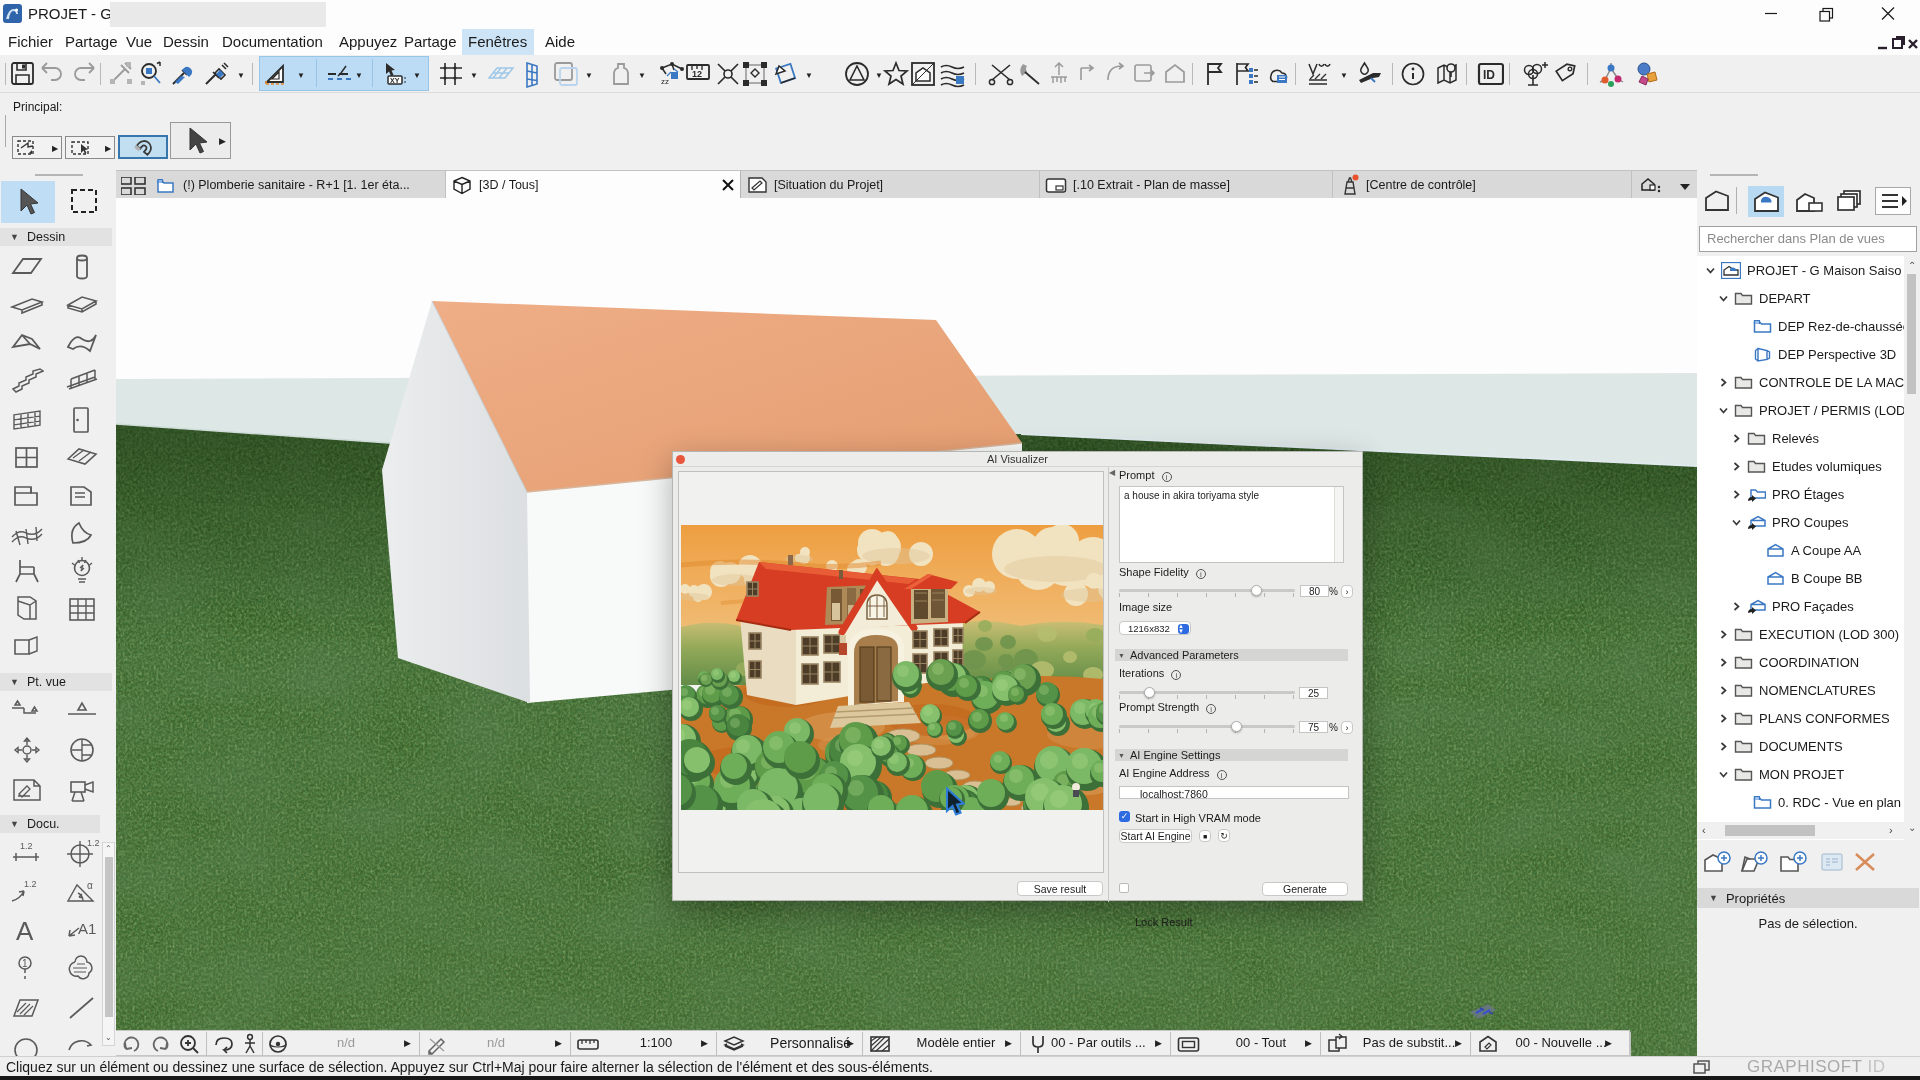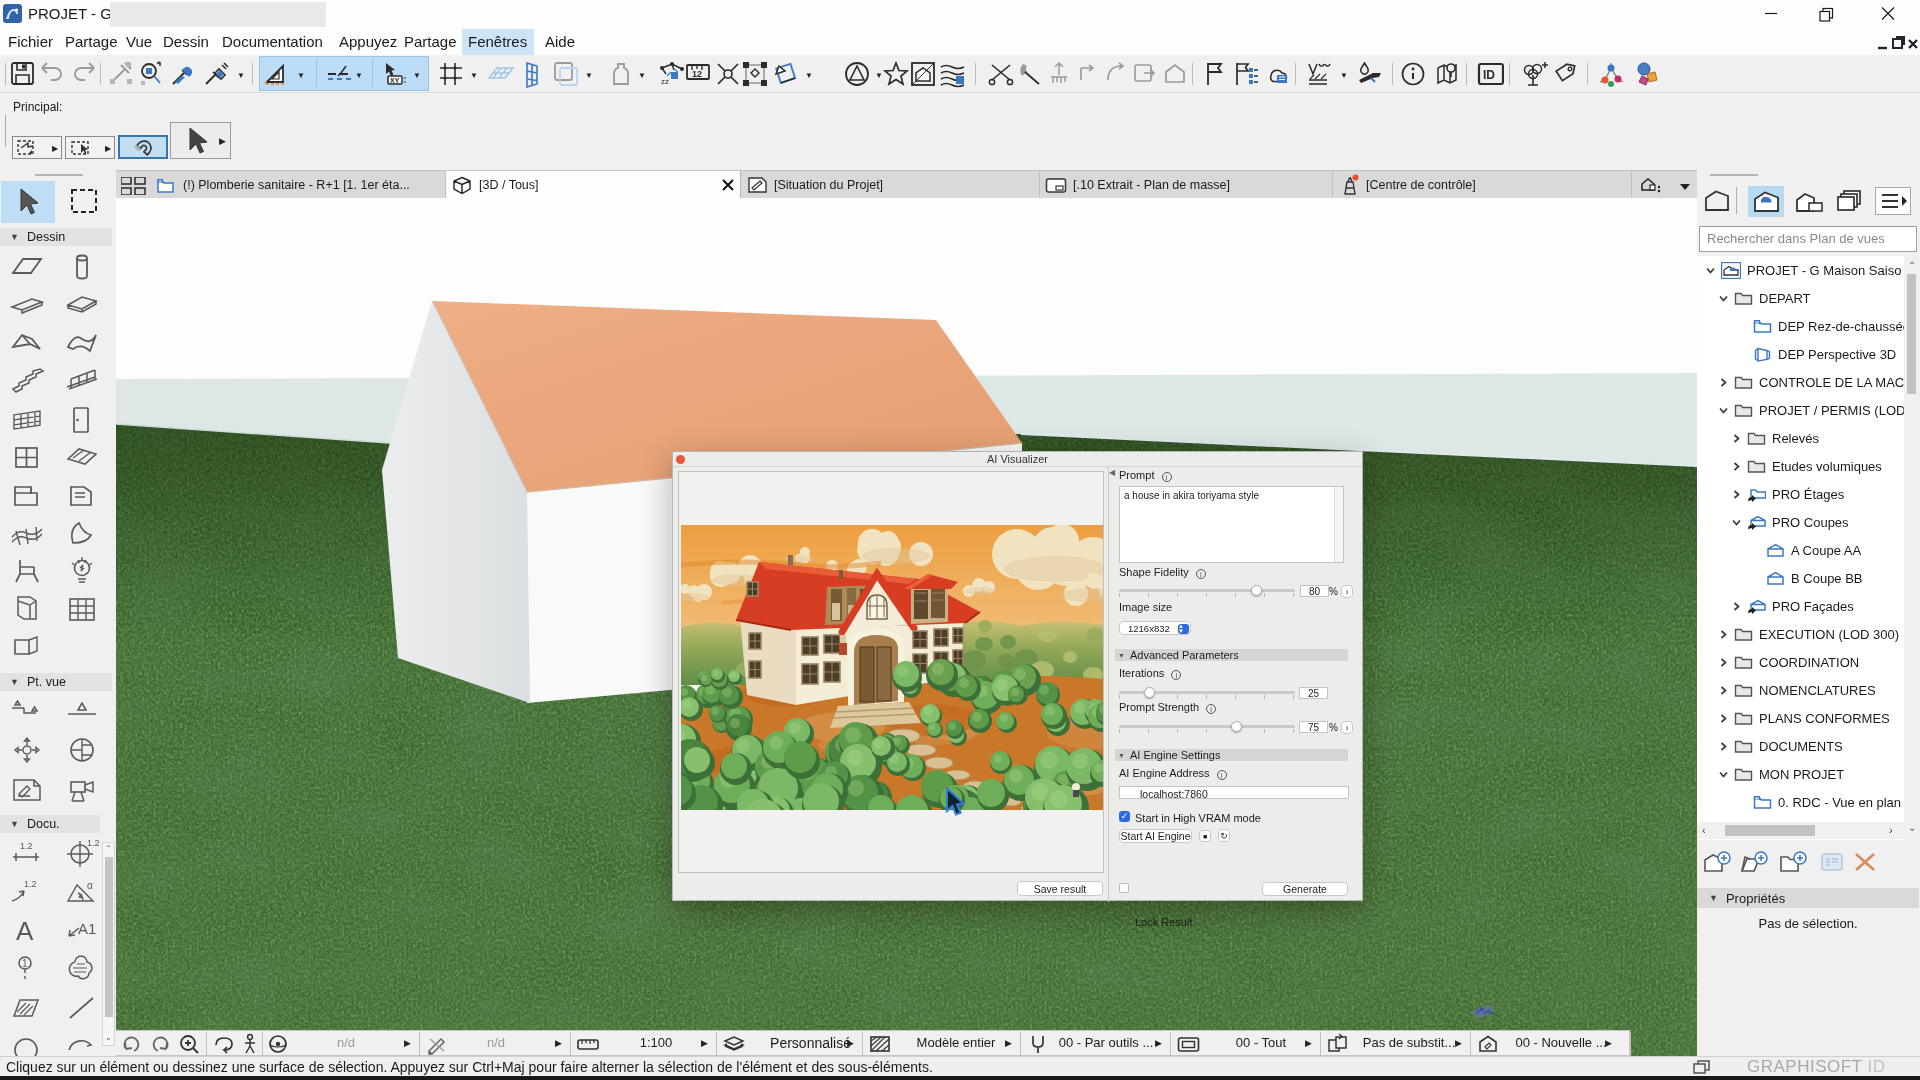--- a/index.html
+++ b/index.html
@@ -1428,21 +1428,21 @@
         <div class="abs" style="left:731px;top:7px;font-size:9px;color:#222">▶</div>
         <svg class="abs" style="left:753px;top:2px" width="24" height="22">
           <rect x="2" y="4" width="18" height="14" fill="none" stroke="#333" stroke-width="1.6"></rect>
           <path d="M2 8 l6 -4 M2 13 l10 -9 M2 18 l14 -14 M7 18 l13 -12 M13 18 l7 -6" stroke="#333" stroke-width="1.1"></path>
         </svg>
         <div class="abs" style="left:785px;top:4px;width:110px;text-align:center;font-size:13px;color:#1a1a1a">Modèle entier</div>
         <div class="abs" style="left:889px;top:7px;font-size:9px;color:#222">▶</div>
         <svg class="abs" style="left:911px;top:2px" width="24" height="22">
           <path d="M6 3 v7 q0 4 5 4 q5 0 5 -4 V3 M11 14 v6" fill="none" stroke="#333" stroke-width="1.7"></path>
         </svg>
-        <div class="abs" style="left:935px;top:4px;width:110px;text-align:center;font-size:13px;color:#1a1a1a">00 - Par outils ...</div>
+        <div class="abs" style="left:935px;top:4px;width:110px;font-size:13px;color:#1a1a1a">00 - Par outils ...</div>
         <div class="abs" style="left:1039px;top:7px;font-size:9px;color:#222">▶</div>
         <svg class="abs" style="left:1061px;top:2px" width="24" height="22">
           <rect x="1.5" y="5" width="20" height="13" rx="2" fill="none" stroke="#333" stroke-width="1.6"></rect>
           <rect x="5.5" y="8.5" width="12" height="6" fill="none" stroke="#333" stroke-width="1.4"></rect>
         </svg>
         <div class="abs" style="left:1090px;top:4px;width:110px;text-align:center;font-size:13px;color:#1a1a1a">00 - Tout</div>
         <div class="abs" style="left:1189px;top:7px;font-size:9px;color:#222">▶</div>
         <svg class="abs" style="left:1211px;top:2px" width="24" height="22">
           <rect x="2" y="7" width="10" height="11" fill="none" stroke="#333" stroke-width="1.5"></rect>
           <rect x="9" y="4" width="10" height="11" fill="#f0f0f0" stroke="#333" stroke-width="1.5"></rect>

